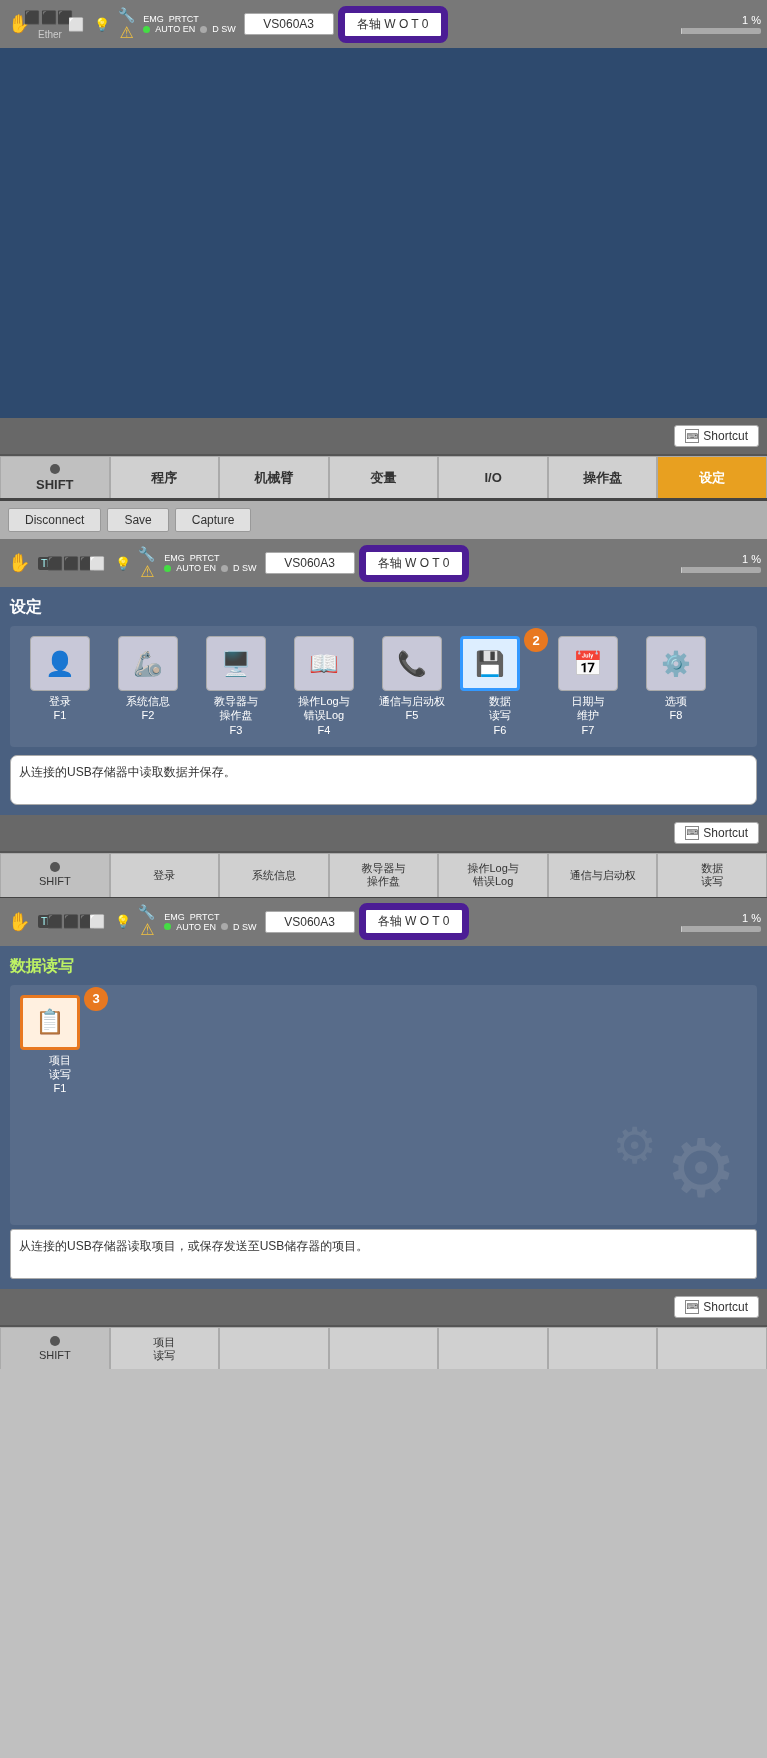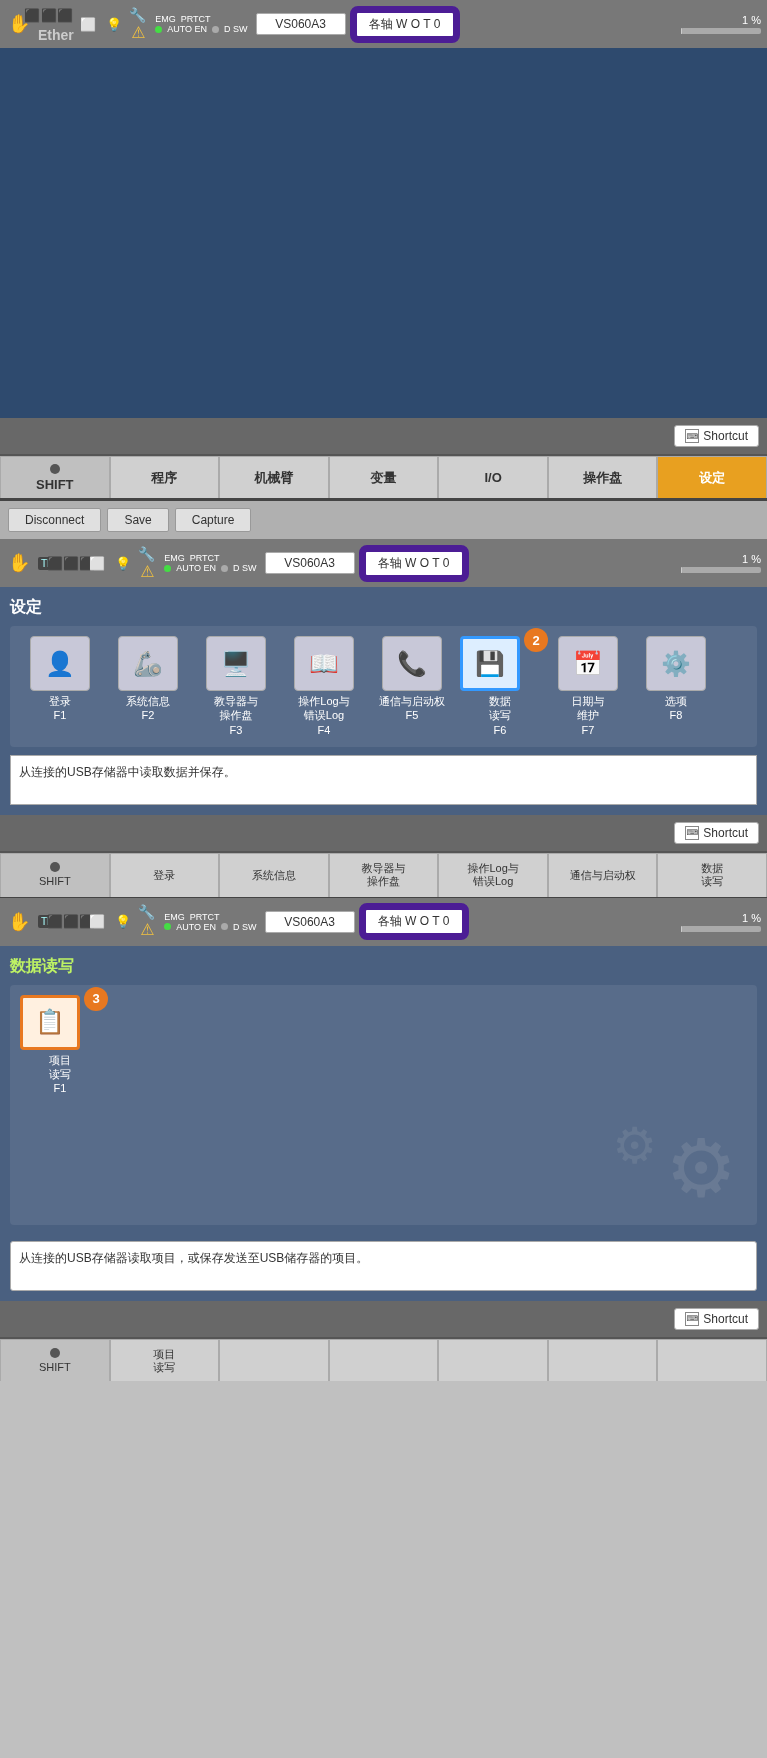--- a/index.html
+++ b/index.html
@@ -254,21 +254,21 @@
       color: white;
       font-size: 11px;
       text-align: center;
       margin-top: 3px;
       line-height: 1.3;
     }
 
     .settings-desc {
       background: white;
       border: 1px solid #aaa;
-      border-radius: 0;
+      border-radius: 7px;
       padding: 8px;
       margin-top: 8px;
       min-height: 50px;
       font-size: 12px;
       color: #333;
     }
 
     
     .nav-tabs2 {
       display: flex;
@@ -316,21 +316,21 @@
       font-size: 80px;
       color: #ccc;
       pointer-events: none;
     }
 
     .sub-desc {
       background: white;
       border: 1px solid #aaa;
       border-radius: 3px;
       padding: 8px;
-      margin-top: 16px;
+      margin-top: 4px;
       min-height: 50px;
       font-size: 12px;
       color: #333;
     }
 
     .step-badge2 {
       position: relative;
       display: inline-block;
     }
 
@@ -387,21 +387,21 @@
   </style>
 </head>
 <body>
 
 <div class="section1">
 
   <div class="toolbar">
     <div class="toolbar-icon">✋</div>
     <div class="status-group">
       <div class="toolbar-icon-small">⬛⬛⬛</div>
-      <div style="font-size:14px;color:#ccc;font-weight:bold;">Ether</div>
+      <div style="font-size:10px;color:#ccc;">Ether</div>
     </div>
     <div class="toolbar-icon-small">⬜</div>
     <div class="toolbar-icon-small">💡</div>
     <div style="display:flex;flex-direction:column;align-items:center;">
       <div style="font-size:14px;">🔧</div>
       <div class="warning-icon">⚠</div>
     </div>
     <div class="emg-prtct">
       <div class="status-row">
         <span>EMG</span>

